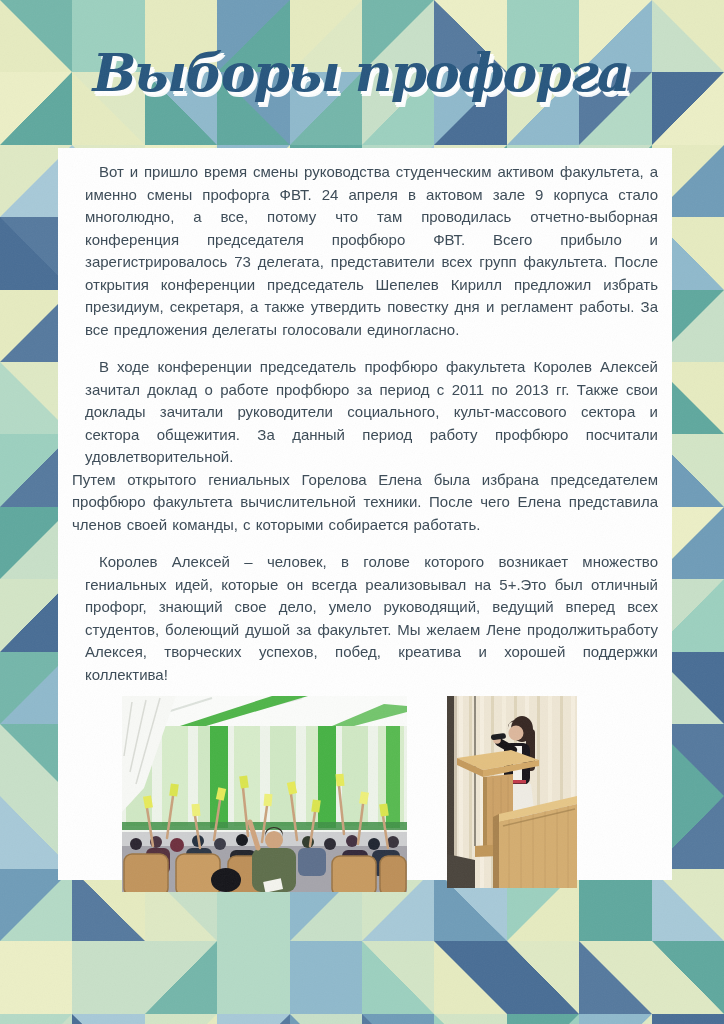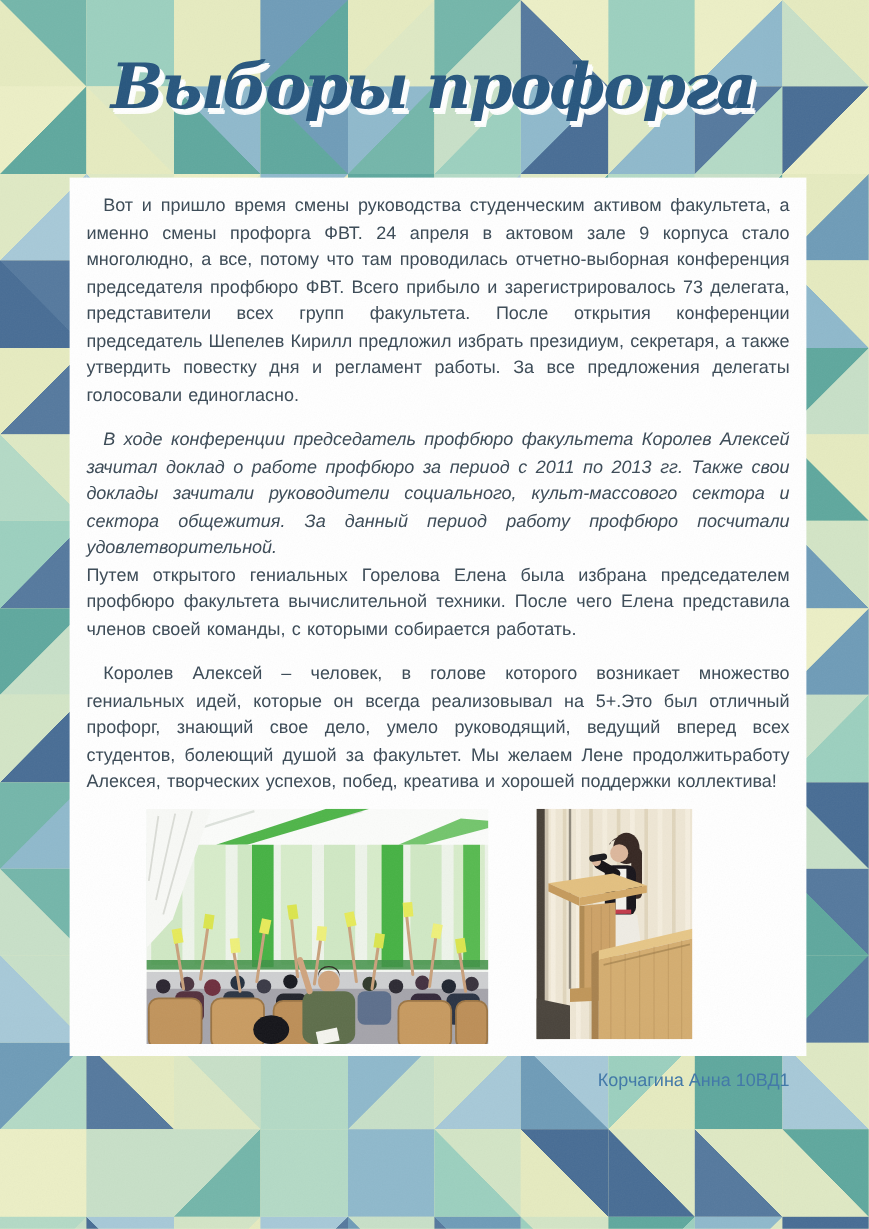--- a/index.html
+++ b/index.html
@@ -68,23 +68,23 @@
     padding: 13px 14px 0 14px;
   }
   .paragraph {
     margin: 0;
     font-size: 15px;
     line-height: 22.5px;
     text-align: justify;
     color: var(--body-text);
     word-spacing: 1px;
   }
-  .paragraph.indent { text-indent: 14px; }
+  .paragraph.indent { text-indent: 14px; margin-left: 13px; }
   .paragraph.gap-after { margin-bottom: 15px; }
-  .paragraph.stretch-last { text-align-last: justify; font-style: italic; }
+  .paragraph.stretch-last { text-align-last: justify; }
   
   .photos-row {
     margin-top: 10px;
     display: flex;
     justify-content: center;
     align-items: flex-start;
     gap: 40px;
     transform: translateX(-16px);
   }
   .photo-frame { display: block; flex: 0 0 auto; }
@@ -415,21 +415,20 @@
         <polygon points="52,118 130,100 130,108 52,126" fill="#e6c687"></polygon>
         <polygon points="52,126 130,108 130,192 52,192" fill="#d4ad70"></polygon>
         <path d="M62,124 L62,192 M74,121 L74,192 M86,118 L86,192 M98,115 L98,192 M110,113 L110,192 M121,110 L121,192" stroke="#b8905a" stroke-width="1" opacity="0.45"></path>
         <path d="M56,130 L128,113" stroke="#9a7a48" stroke-width="1.5" opacity="0.6"></path>
 
         <polygon points="0,158 28,164 28,192 0,192" fill="#4a443c"></polygon>
       </svg>
     </span>
   </div>
 
-  <div class="signature">Корчагина Анна 10ВД1</div>
 </div>
 
 <svg class="grain" xmlns="http://www.w3.org/2000/svg">
   <filter id="grainF">
     <feTurbulence type="fractalNoise" baseFrequency="0.9" numOctaves="2"></feTurbulence>
     <feColorMatrix type="saturate" values="0"></feColorMatrix>
   </filter>
   <rect width="100%" height="100%" filter="url(#grainF)"></rect>
 </svg>
 

